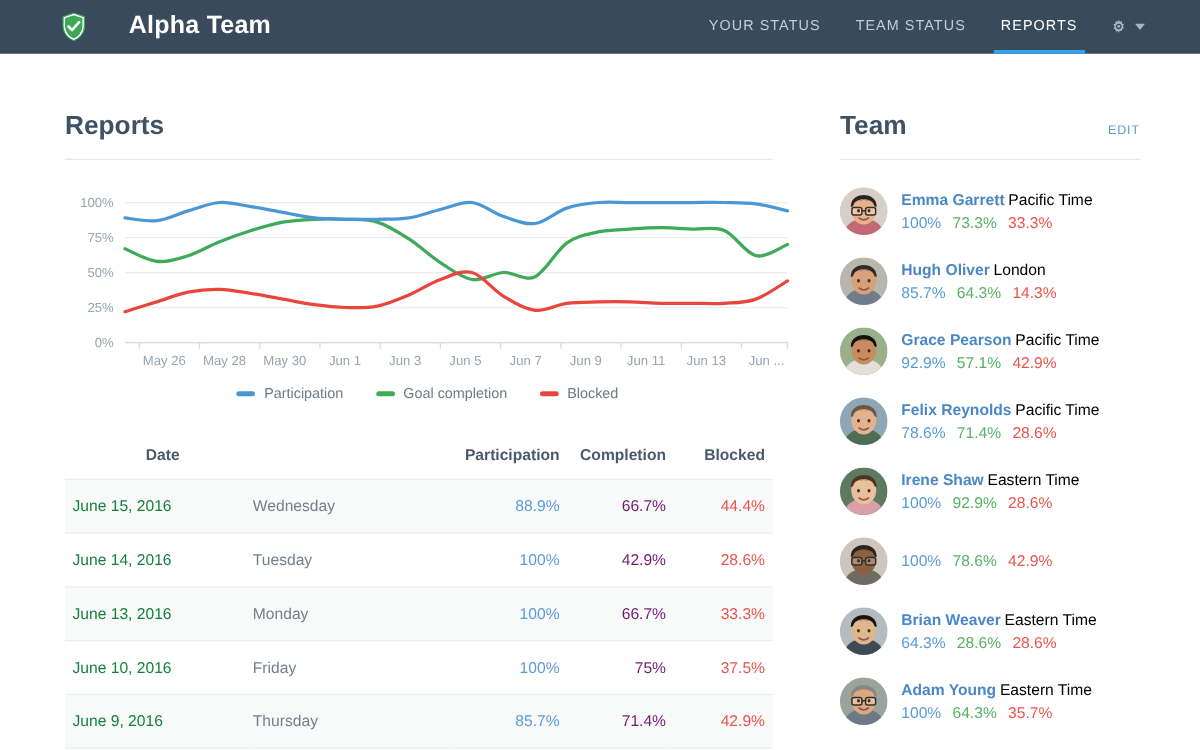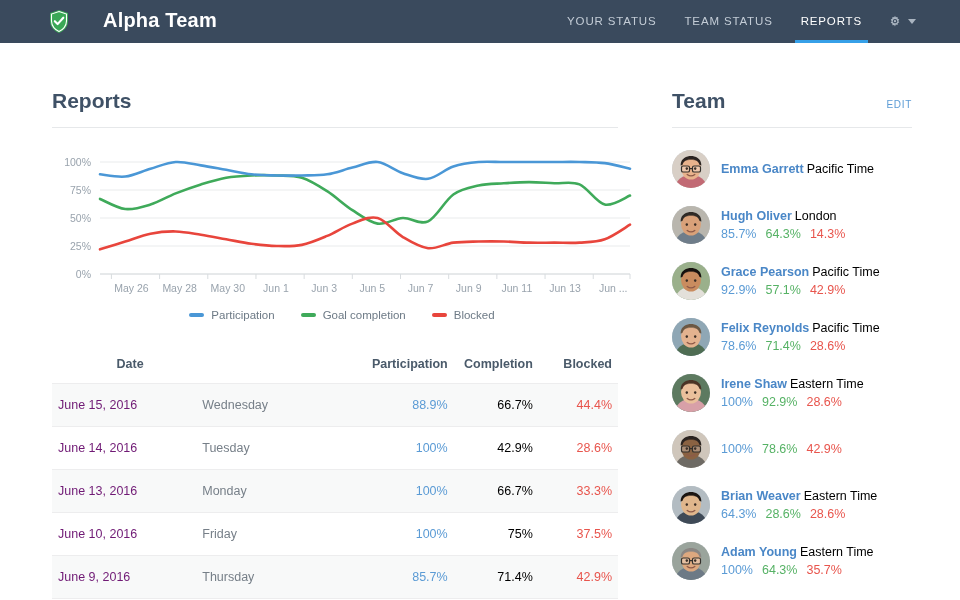--- a/index.html
+++ b/index.html
@@ -78,24 +78,24 @@
   #report-table th {
     font-size: 12.5px; color: #4a5a6a; font-weight: bold;
     padding: 0 0 12px 0; text-align: center; white-space: nowrap;
   }
   #report-table td {
     font-size: 12.5px; padding: 14px 0; white-space: nowrap;
   }
   #report-table th.num, #report-table td.num { text-align: right; }
   #report-table tbody tr { border-top: 1px solid #ededee; }
   #report-table tbody tr:nth-child(odd) { background: #f8f9f9; }
-  .c-date { color: #701a75; }
+  .c-date { color: #15803d; }
   .c-day { color: #767f88; }
   .c-part { color: #5b9bd5; }
-  .c-comp { color: #000000; }
+  .c-comp { color: #701a75; }
   .c-block { color: #e8554d; }
   .w-date { width: 150px; }
   .w-day  { width: 160px; }
   .w-n    { width: 85px; }
   #report-table td.w-date { padding-left: 6px; }
   #report-table th.w-date { padding-left: 6px; }
   #report-table td.w-n:last-child, #report-table th.w-n:last-child { padding-right: 6px; }
 
   
   #team-list { margin-top: 18px; }
@@ -302,20 +302,21 @@
         <rect x="20.5" y="16" width="8" height="6" rx="1.6"></rect>
         <line x1="17.5" y1="18.6" x2="20.5" y2="18.6"></line>
       </g>
       <ellipse cx="14.8" cy="18.6" rx="1.2" ry="1.4" fill="#3a2e26"></ellipse>
       <ellipse cx="23.2" cy="18.6" rx="1.2" ry="1.4" fill="#3a2e26"></ellipse>
       <path d="M15.2 24.4 Q19 27.4 22.8 24.4" stroke="#8d5a49" stroke-width="1.3" fill="none" stroke-linecap="round"></path>
     </svg>
           </div>
           <div class="m-info">
             <div class="m-line1"><span class="m-name">Emma Garrett</span><span class="m-tz">Pacific Time</span></div>
+            <div class="m-line2"><span class="v-part">100%</span><span class="v-comp">73.3%</span><span class="v-block">33.3%</span></div>
           </div>
         </div>
         <div class="member">
           <div class="avatar">
             <svg viewBox="0 0 38 38">
       <rect width="38" height="38" fill="#b9b6ae"></rect>
       <ellipse cx="19" cy="36" rx="15" ry="11" fill="#6f7d8a"></ellipse>
       <ellipse cx="19" cy="18" rx="10" ry="11.5" fill="#d9a179"></ellipse>
       <path d="M8.8 16.5 C8.8 7.5 29.2 7.5 29.2 16.5 C29.2 12.5 25 10 19 10 C13 10 8.8 12.5 8.8 16.5 Z" fill="#2f2a26"></path>
       <path d="M8.6 15.5 C8.6 8 15 6 19 6 C23 6 29.4 8 29.4 15.5 L27.6 15 C26.5 11 23.5 9.4 19 9.4 C14.5 9.4 11.5 11 10.4 15 Z" fill="#2f2a26"></path>

